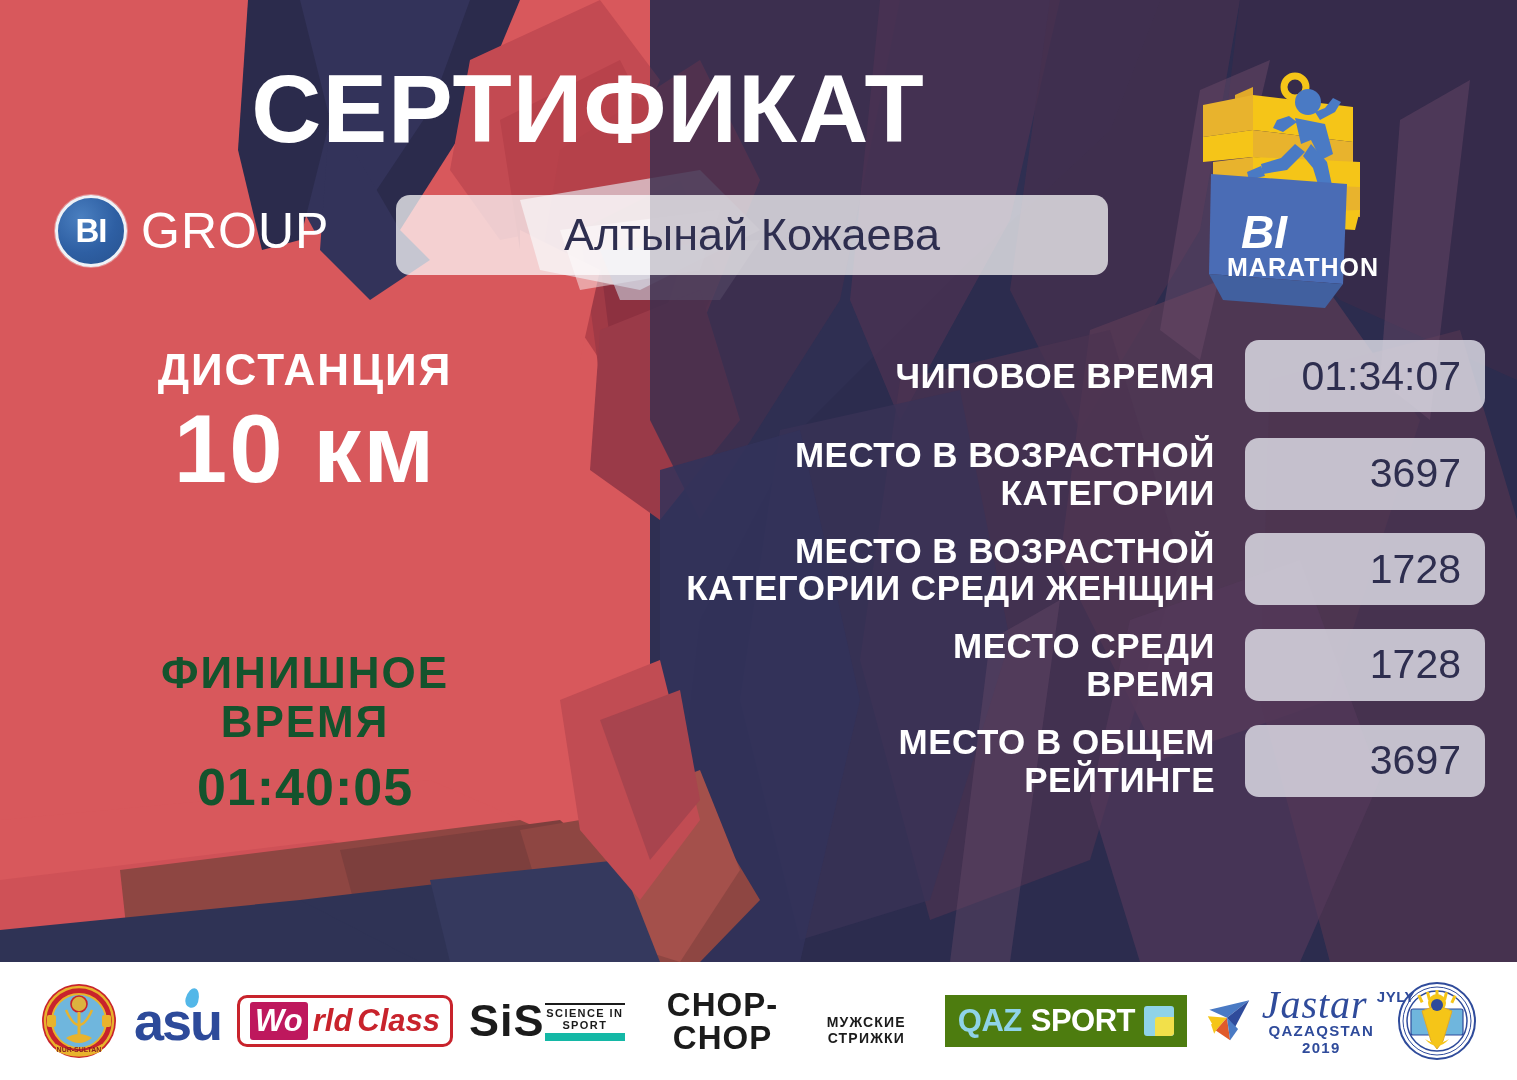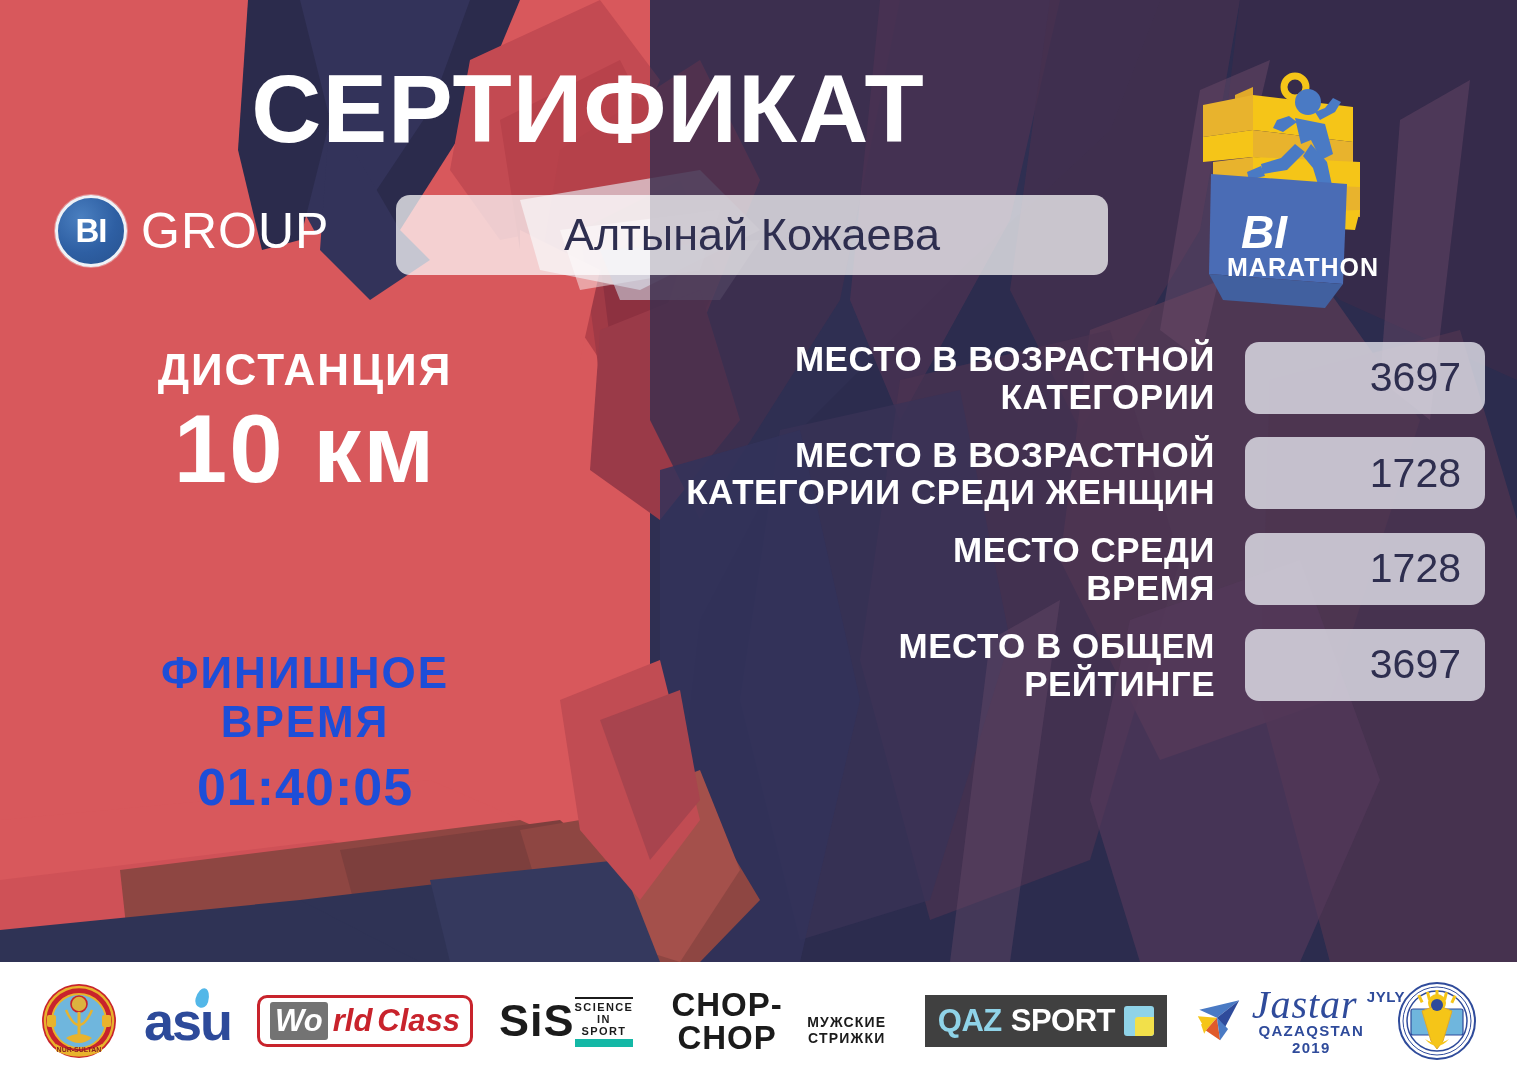--- a/index.html
+++ b/index.html
@@ -48,21 +48,21 @@
   .name-pill span { font-size:45px; color:#2e2e4f; }
 
   
   .logo-marathon { position:absolute; left:1175px; top:62px; width:215px; height:250px; }
   .logo-marathon svg { width:100%; height:100%; display:block; }
 
   
   .left-col { position:absolute; left:50px; top:345px; width:510px; text-align:center; color:#fff; }
   .lbl-dist { font-size:44px; font-weight:bold; letter-spacing:2px; }
   .val-dist { font-size:96px; font-weight:bold; letter-spacing:2px; margin-top:6px; line-height:1; }
-  .left-col2 { position:absolute; left:50px; top:648px; width:510px; text-align:center; color:#1d4ed8; }
+  .left-col2 { position:absolute; left:50px; top:648px; width:510px; text-align:center; color:#14532d; }
   .lbl-fin { font-size:44px; font-weight:bold; letter-spacing:2px; line-height:1.12; }
   .val-fin { font-size:52px; font-weight:bold; letter-spacing:1px; margin-top:14px; line-height:1; }
 
   
   .right-col {
     position:absolute; left:500px; top:340px; width:985px;
   }
   .stat-row { display:flex; align-items:center; justify-content:flex-end; margin-bottom:16px; }
   .stat-label {
     flex:1;
@@ -83,47 +83,47 @@
   }
   .stat-row.r1 { margin-bottom:24px; }
   .stat-row.r2 { margin-bottom:20px; }
   .stat-row.r3 { margin-bottom:20px; }
   .stat-row.r4 { margin-bottom:20px; }
 
   
   .footer {
     position:absolute; left:0; bottom:0; width:1517px; height:118px;
     background:#ffffff;
-    display:flex; align-items:center; justify-content:center; gap:26px;
+    display:flex; align-items:center; justify-content:center; gap:16px;
     padding:0 40px;
   }
   .sp { display:flex; align-items:center; justify-content:center; }
 
   .sp-nursultan svg { width:78px; height:78px; display:block; }
 
   .sp-asu { font-size:54px; font-weight:bold; color:#2d4a9a; letter-spacing:-2px; position:relative; }
   .sp-asu .drop { position:absolute; left:52px; top:-2px; width:13px; height:20px;
      background:#53b7e8; border-radius:50% 50% 50% 50% / 62% 62% 38% 38%; transform:rotate(16deg); }
 
   .sp-wc {
     border:3px solid #c8232c; border-radius:10px; padding:4px 10px;
     display:flex; align-items:center; gap:5px; background:#fff;
   }
-  .sp-wc .w1 { background:#737373; color:#fff; font-style:italic; font-weight:bold; font-size:31px; padding:1px 5px; border-radius:3px; }
+  .sp-wc .w1 { background:#be185d; color:#fff; font-style:italic; font-weight:bold; font-size:31px; padding:1px 5px; border-radius:3px; }
   .sp-wc .w2 { color:#c8232c; font-style:italic; font-weight:bold; font-size:31px; }
 
   .sp-sis { text-align:center; color:#1b1b1b; }
   .sp-sis .big { font-size:45px; font-weight:bold; letter-spacing:1px; line-height:.92; }
   .sp-sis .sub { font-size:11px; font-weight:bold; letter-spacing:1.4px; border-top:2px solid #1b1b1b; border-bottom:8px solid #14b8a6; padding:2px 0; margin-top:2px; }
 
   .sp-chop { text-align:center; color:#1b1b1b; }
   .sp-chop .big { font-size:33px; font-weight:bold; letter-spacing:1px; line-height:1; }
   .sp-chop .sub { font-size:14px; font-weight:bold; letter-spacing:1.2px; margin-top:17px; }
 
-  .sp-qaz { background:#404040; display:flex; align-items:center; gap:9px; padding:8px 13px; }
+  .sp-qaz { background:#4d7c0f; display:flex; align-items:center; gap:9px; padding:8px 13px; }
   .sp-qaz .q1 { color:#8fd3e8; font-size:31px; font-weight:bold; letter-spacing:-.5px; }
   .sp-qaz .q2 { color:#ffffff; font-size:31px; font-weight:bold; letter-spacing:-.5px; }
   .sp-qaz .swatch { width:30px; height:30px; background:#8fd3e8; border-radius:3px; position:relative; overflow:hidden; }
   .sp-qaz .swatch::after { content:""; position:absolute; right:0; bottom:0; width:19px; height:19px; background:#f2e04a; border-radius:3px 0 3px 0; }
 
   .sp-jastar { display:flex; align-items:center; gap:6px; }
   .sp-jastar svg { width:66px; height:60px; display:block; }
   .sp-jastar .txt { position:relative; }
   .sp-jastar .jas { font-family:"Liberation Serif", serif; font-style:italic; font-size:40px; color:#2f4b9b; line-height:.95; letter-spacing:1px; }
   .sp-jastar .jyly { position:absolute; right:-34px; top:2px; font-size:15px; font-weight:bold; color:#2f4b9b; letter-spacing:.5px; }
@@ -240,20 +240,28 @@
   </div>
 
   <div class="left-col2">
     <div class="lbl-fin">ФИНИШНОЕ</div>
     <div class="lbl-fin">ВРЕМЯ</div>
     <div class="val-fin">01:40:05</div>
   </div>
 
   <div class="right-col">
 
+    <div class="stat-row r1">
+      <div class="stat-label">
+        <div>ЧИПОВОЕ ВРЕМЯ</div>
+      </div>
+      <div class="stat-value">
+        <span>01:34:07</span>
+      </div>
+    </div>
 
     <div class="stat-row r2">
       <div class="stat-label">
         <div>МЕСТО В ВОЗРАСТНОЙ</div>
         <div>КАТЕГОРИИ</div>
       </div>
       <div class="stat-value">
         <span>3697</span>
       </div>
     </div>

